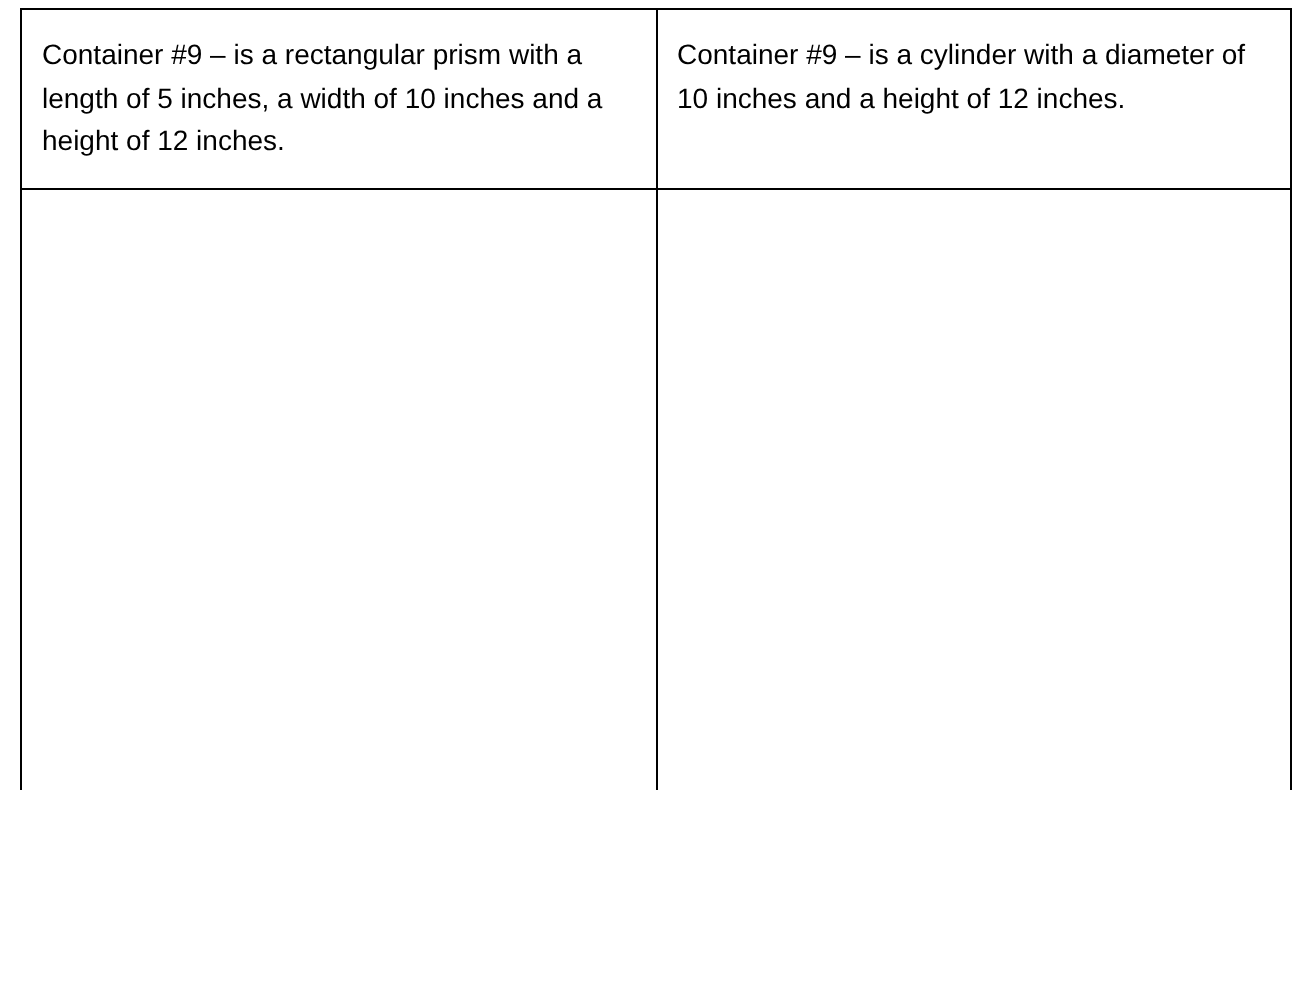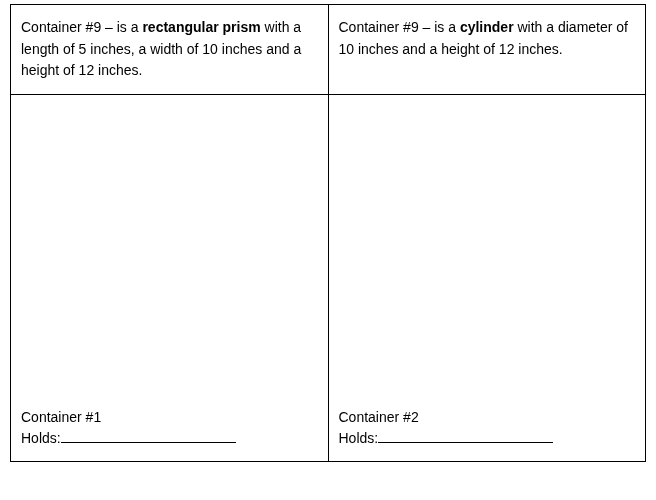--- a/index.html
+++ b/index.html
@@ -29,21 +29,21 @@
       line-height: 1.55;
     }
     .work-cell {
       height: 300px;
     }
     .holds-cell {
       line-height: 1.5;
       padding-bottom: 20px;
     }
     .bold-term {
-      font-weight: bold;
+      font-weight: normal;
     }
     .blank-line {
       display: inline-block;
       border-bottom: 1px solid #000;
       width: 175px;
       vertical-align: baseline;
       height: 0.9em;
     }
     .holds-row td {
       border-top: none;
@@ -62,28 +62,14 @@
       <span>Container #9 – is a </span><span class="bold-term">rectangular prism</span><span> with a length of 5 inches, a width of 10 inches and a height of 12 inches.</span>
     </td>
     <td class="desc-cell">
       <span>Container #9 – is a </span><span class="bold-term">cylinder</span><span> with a diameter of 10 inches and a height of 12 inches.</span>
     </td>
   </tr>
   <tr class="work-row">
     <td class="work-cell"></td>
     <td class="work-cell"></td>
   </tr>
-  <tr class="holds-row">
-    <td class="holds-cell">
-      <div>Container #1</div>
-      <div>
-        <span>Holds:</span><span class="blank-line"></span>
-      </div>
-    </td>
-    <td class="holds-cell">
-      <div>Container #2</div>
-      <div>
-        <span>Holds:</span><span class="blank-line"></span>
-      </div>
-    </td>
-  </tr>
 </tbody>
   </table>
 
 </body></html>

